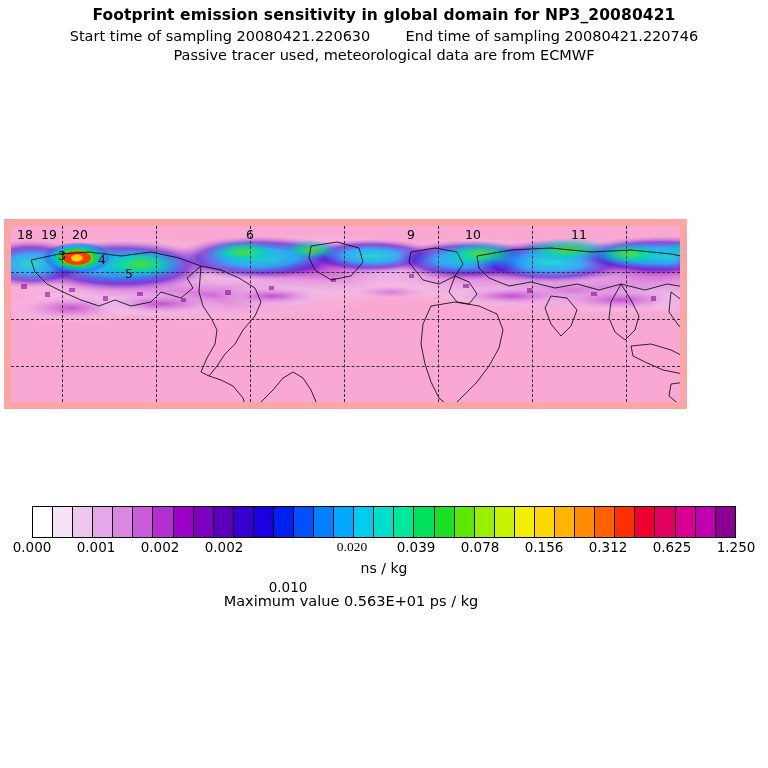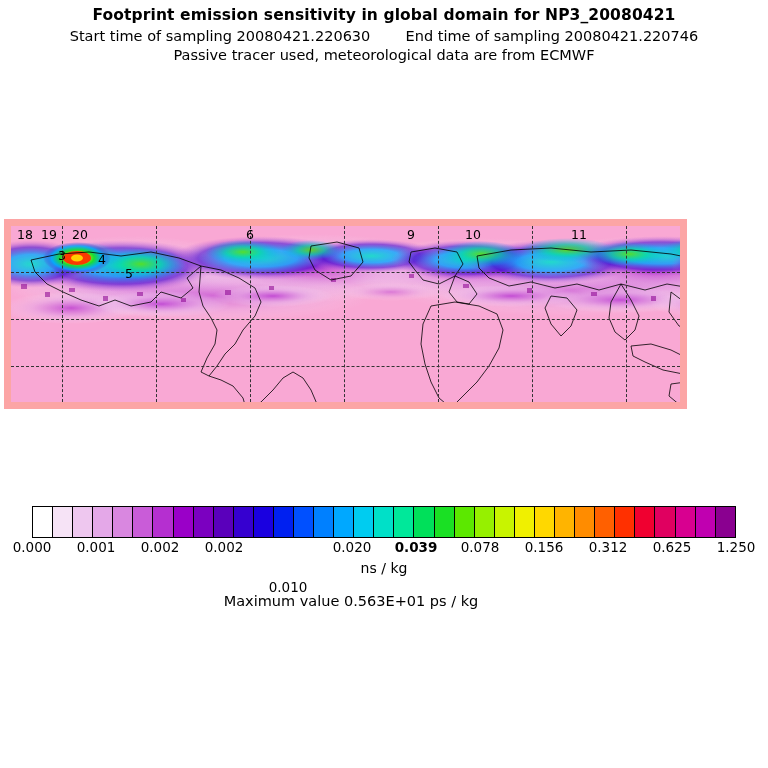--- a/index.html
+++ b/index.html
@@ -344,22 +344,22 @@
       <div class="seg" style="background: rgb(216, 0, 144);"></div>
       <div class="seg" style="background: rgb(192, 0, 176);"></div>
       <div class="seg" style="background: rgb(138, 0, 144);"></div>
     </div>
   <div class="cbar-ticks" id="cbar-ticks">
       <span style="left: 0px;">0.000</span>
       <span style="left: 64px;">0.001</span>
       <span style="left: 128px;">0.002</span>
       <span style="left: 192px;">0.002</span>
       <span style="left: 256px; margin-top: 40px;">0.010</span>
-      <span style="left: 320px;">0.020</span>
-      <span style="left: 384px; font-weight: bold;">0.039</span>
+      <span style="left: 320px; font-family: Liberation Serif, serif;">0.020</span>
+      <span style="left: 384px;">0.039</span>
       <span style="left: 448px;">0.078</span>
       <span style="left: 512px;">0.156</span>
       <span style="left: 576px;">0.312</span>
       <span style="left: 640px;">0.625</span>
       <span style="left: 704px;">1.250</span>
     </div>
 </div>
 
 <div class="cbar-unit">ns / kg</div>
 <div class="max-value">Maximum value  0.563E+01 ps / kg</div>

